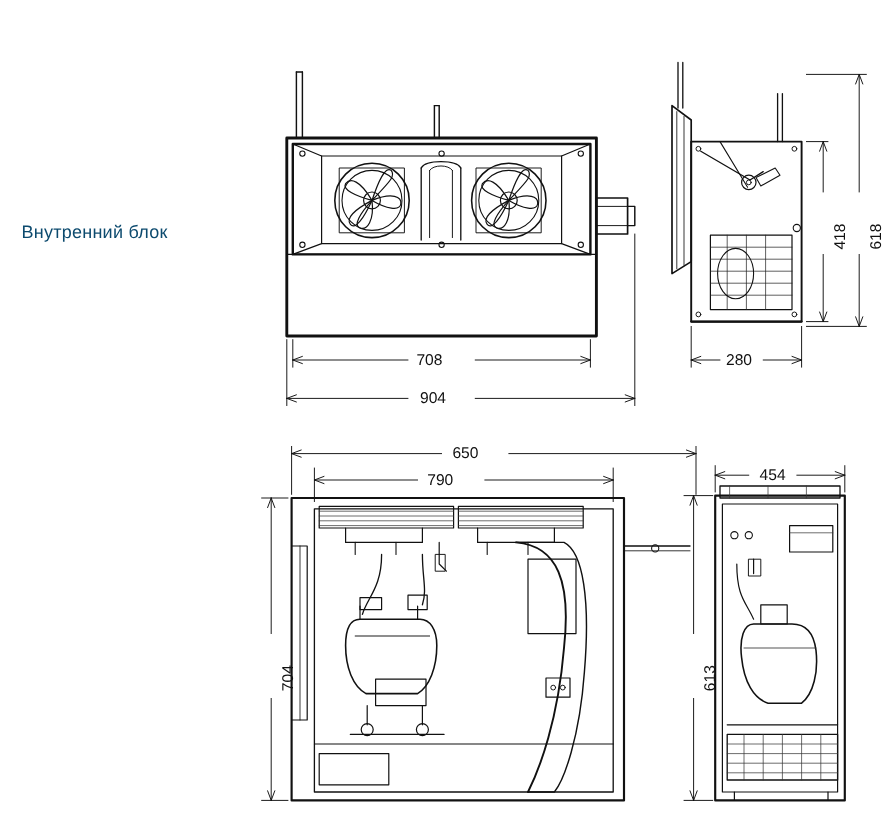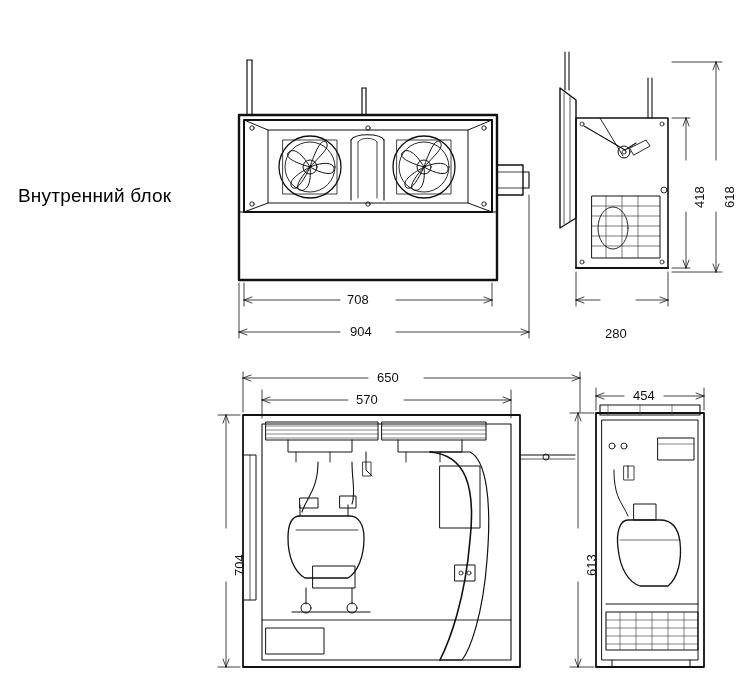--- a/index.html
+++ b/index.html
@@ -16,22 +16,22 @@
     overflow: hidden;
   }
   .stage {
     position: absolute;
     left: 0; top: 0;
     width: 746px;
     height: 681px;
   }
   .label {
     position: absolute;
-    font-size: 19px;
-    color: #000000;
+    font-size: 15px;
+    color: #0c4a6e;
     letter-spacing: 0.2px;
     white-space: nowrap;
   }
   .dim-text {
     position: absolute;
     font-size: 13px;
     color: #111;
     white-space: nowrap;
   }
   .dim-text.vert {
@@ -250,23 +250,23 @@
         <path d="M570 413 L594 413 M570 667 L594 667"></path>
         <path d="M578 413 L578 528 M578 582 L578 667"></path>
         <path d="M578 413 L575 421 M578 413 L581 421"></path>
         <path d="M578 667 L575 659 M578 667 L581 659"></path>
       </g>
     </g>
   </svg>
 
   <div class="dim-text" style="left:347px; top:292px;">708</div>
   <div class="dim-text" style="left:350px; top:324px;">904</div>
-  <div class="dim-text" style="left:605px; top:292px;margin-top:34px;">280</div>
+  <div class="dim-text" style="left:605px; top:292px;">280</div>
   <div class="dim-text vert" style="left:692px; top:208px;">418</div>
   <div class="dim-text vert" style="left:722px; top:208px;">618</div>
 
   <div class="dim-text" style="left:377px; top:370px;">650</div>
-  <div class="dim-text" style="left:356px; top:392px;">570</div>
+  <div class="dim-text" style="left:356px; top:392px;">790</div>
   <div class="dim-text vert" style="left:232px; top:576px;">704</div>
   <div class="dim-text" style="left:633px; top:388px;">454</div>
   <div class="dim-text vert" style="left:584px; top:576px;">613</div>
 
 </div>
 
 </body></html>

